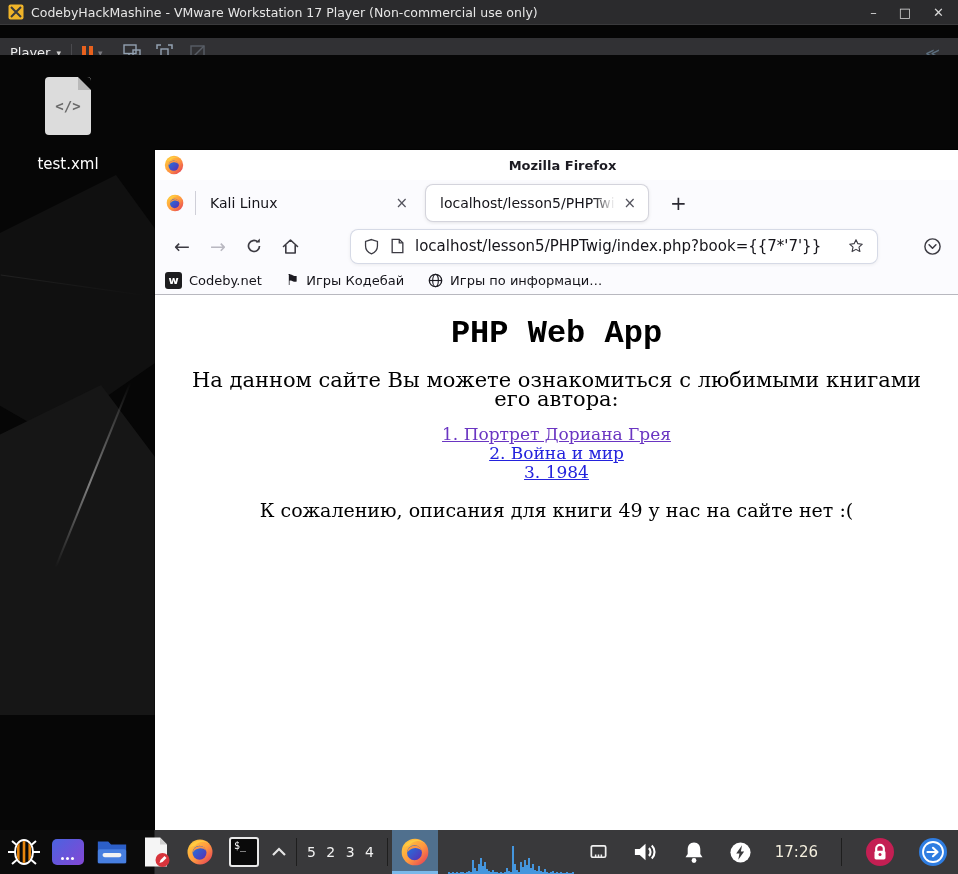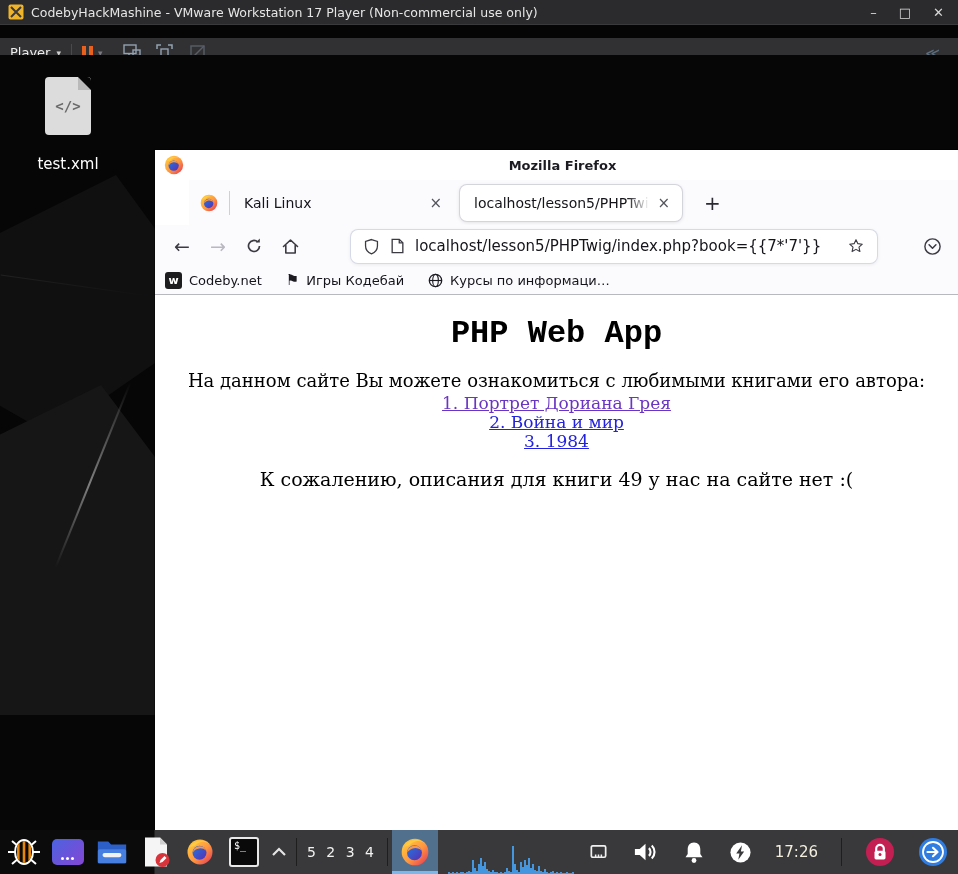--- a/index.html
+++ b/index.html
@@ -46,21 +46,21 @@
     display:flex;align-items:center;justify-content:center;color:#6a6a6a;
     font-family:"DejaVu Sans Mono",monospace;font-weight:bold;font-size:14px;}
   .file-glyph::after{content:"";position:absolute;top:0;right:0;width:0;height:0;
     border-style:solid;border-width:0 13px 13px 0;border-color:#060606 #060606 #b9b9b9 #b9b9b9;border-radius:0 4px 0 0;}
   .desk-label{margin-top:20px;color:#ffffff;font-size:15px;}
   
   .ff-window{position:absolute;left:155px;top:95px;width:803px;height:680px;background:#ffffff;
     display:flex;flex-direction:column;box-shadow:0 0 0 1px rgba(0,0,0,.35);}
   .ff-titlebar{height:30px;background:#ffffff;position:relative;display:flex;align-items:center;padding:0 8px;}
   .ff-title{position:absolute;left:12px;right:0;text-align:center;font-size:13px;font-weight:bold;color:#1c1b22;}
-  .ff-tabbar{height:45px;background:#fbfbfe;display:flex;align-items:center;padding:0 6px;margin-left:34px;}
+  .ff-tabbar{height:45px;background:#fbfbfe;display:flex;align-items:center;padding:0 6px;}
   .tabstrip-fficon{margin:0 10px 0 4px;display:flex;}
   .tabdiv{width:1px;height:24px;background:#cfcfd8;}
   .tab-inactive{display:flex;align-items:center;width:226px;height:100%;padding:0 10px 0 14px;
     font-size:14px;color:#15141a;cursor:default;}
   .tab-inactive .tab-label{flex:1;white-space:nowrap;overflow:hidden;}
   .tab-close{color:#55555f;font-size:15px;padding:2px 4px;border-radius:4px;}
   .tab-active{display:flex;align-items:center;width:222px;height:36px;margin-left:4px;padding:0 8px 0 14px;
     background:#ffffff;border-radius:7px;font-size:14px;color:#15141a;
     box-shadow:0 0 0 1px #d4d4dc,0 1px 4px rgba(0,0,0,.15);cursor:default;}
   .tab-url{flex:1;white-space:nowrap;overflow:hidden;position:relative;}
@@ -78,21 +78,21 @@
   .pocket-wrap{margin-left:auto;padding-right:4px;display:flex;}
   .ff-bookmarks{height:28px;background:#fbfbfe;border-bottom:1px solid #b8b8bf;
     display:flex;align-items:center;padding:0 10px;gap:24px;font-size:13px;color:#15141a;}
   .bm-item{display:flex;align-items:center;gap:7px;cursor:default;}
   .bm-fav-codeby{width:17px;height:17px;background:#1d1d1f;border-radius:3px;color:#ffffff;
     display:flex;align-items:center;justify-content:center;font-size:11px;font-weight:bold;line-height:1;}
   .bm-flag{font-size:15px;color:#1c1b22;line-height:1;}
   
   .ff-content{flex:1;background:#ffffff;font-family:"DejaVu Serif",serif;color:#000;text-align:center;overflow:hidden;}
   .page-h1{font-size:32px;font-weight:bold;margin:20px 0 19px;font-family:Liberation Mono, monospace;}
-  .page-intro{font-size:18px;line-height:19px;margin:4px;}
+  .page-intro{font-size:21px;line-height:19px;margin:16px;}
   .book-link{display:block;font-size:17px;line-height:19px;text-decoration:underline;cursor:pointer;}
   .book-link.visited{color:var(--link-visited,#663399);}
   .book-link.unvisited{color:var(--link-unvisited,#2222dd);}
   .page-message{font-size:19px;line-height:19px;margin:19px 8px 0;}
   
   .taskbar{position:absolute;left:0;right:0;bottom:0;height:44px;
     background:linear-gradient(90deg,#0b0b0b 0,#0b0b0b 154px,#39393b 155px,#39393b 100%);
     display:flex;align-items:center;padding:0 2px;}
   .tb-btn{width:44px;height:44px;display:flex;align-items:center;justify-content:center;flex:0 0 auto;}
   .tb-btn svg{display:block;}
@@ -262,21 +262,21 @@
       <div class="bm-item">
         <span class="bm-flag">⚑</span>
         <span>Игры Кодебай</span>
       </div>
       <div class="bm-item">
         <svg width="15" height="15" viewBox="0 0 16 16">
           <circle cx="8" cy="8" r="6.6" fill="none" stroke="#1c1b22" stroke-width="1.4"></circle>
           <ellipse cx="8" cy="8" rx="3" ry="6.6" fill="none" stroke="#1c1b22" stroke-width="1.2"></ellipse>
           <path d="M1.4 8 H14.6" stroke="#1c1b22" stroke-width="1.2"></path>
         </svg>
-        <span>Курсы по информаци…</span>
+        <span>Игры по информаци…</span>
       </div>
     </div>
 
     <div class="ff-content">
       <h1 class="page-h1">PHP Web App</h1>
       <p class="page-intro">На данном сайте Вы можете ознакомиться с любимыми книгами его автора:</p>
       <a class="book-link visited">1. Портрет Дориана Грея</a>
       <a class="book-link unvisited">2. Война и мир</a>
       <a class="book-link unvisited">3. 1984</a>
       <p class="page-message">К сожалению, описания для книги 49 у нас на сайте нет :(</p>

